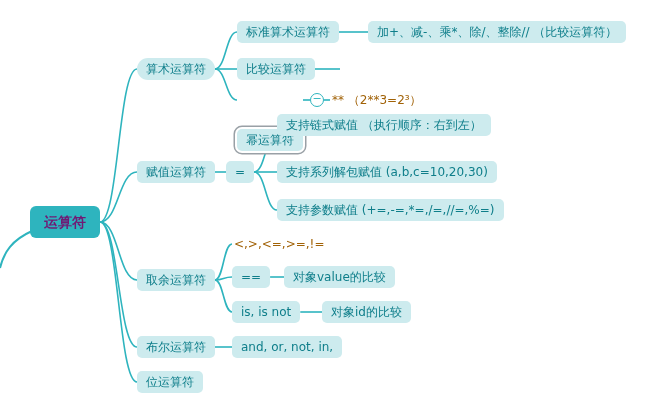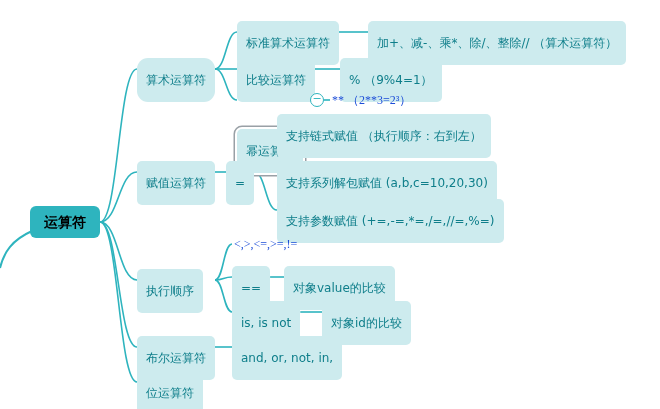--- a/index.html
+++ b/index.html
@@ -19,41 +19,40 @@
     position: absolute;
     left: 0; top: 0;
     width: 100%; height: 100%;
     pointer-events: none;
   }
   .node {
     position: absolute;
     background: #cdebee;
     color: #0e7e8a;
     border-radius: 5px;
-    padding: 15px 9px;
+    padding: 4px 9px;
     font-size: 12px;
     line-height: 14px;
     white-space: nowrap;
     cursor: default;
   }
   .root {
     background: #2eb4be;
-    color: #000000;
+    color: #701a75;
     font-weight: bold;
     font-size: 14px;
     line-height: 18px;
     padding: 7px 14px;
     border-radius: 6px;
   }
   .plain {
     background: transparent;
-    color: #1d4ed8;
+    color: #a16207;
     padding: 3px 2px;
     border-radius: 0;
-    font-family: Liberation Serif, serif;
   }
   .selected {
     box-shadow: 0 0 0 2px #ffffff, 0 0 0 3.5px #99a0a6;
   }
   .toggle {
     position: absolute;
     width: 14px;
     height: 14px;
     border: 1.5px solid #2eb4be;
     border-radius: 50%;
@@ -93,29 +92,28 @@
       <path d="M215,280 C223.5,280 223.5,312 232,312" fill="none" stroke="#2eb4be" stroke-width="1.6"></path>
       <path d="M270.109375,277 C277.0546875,277 277.0546875,277 284,277" fill="none" stroke="#2eb4be" stroke-width="1.6"></path>
       <path d="M300.28125,312 C311.140625,312 311.140625,312 322,312" fill="none" stroke="#2eb4be" stroke-width="1.6"></path>
       <path d="M215,347 C223.5,347 223.5,347 232,347" fill="none" stroke="#2eb4be" stroke-width="1.6"></path>
     </svg>
 
   <div class="node root" style="left:30px; top:206px;">运算符</div>
 
   <div class="node" style="left:137px; top:58px;border-radius:11px;">算术运算符</div>
   <div class="node" style="left:137px; top:161px;">赋值运算符</div>
-  <div class="node" style="left:137px; top:269px;">执行顺序</div>
+  <div class="node" style="left:137px; top:269px;">取余运算符</div>
   <div class="node" style="left:137px; top:336px;">布尔运算符</div>
   <div class="node" style="left:137px; top:371px;">位运算符</div>
 
   <div class="node" style="left:237px; top:21px;">标准算术运算符</div>
-  <div class="node" style="left:368px; top:21px;">加+、减-、乘*、除/、整除// （算术运算符）</div>
+  <div class="node" style="left:368px; top:21px;">加+、减-、乘*、除/、整除// （比较运算符）</div>
 
   <div class="node" style="left:237px; top:58px;">比较运算符</div>
-  <div class="node" style="left:340px; top:58px;">% （9%4=1）</div>
 
   <div class="node selected" style="left:237px; top:89px;margin-top:40px;">幂运算符</div>
   <div class="toggle" style="left:310px; top:93px;">−</div>
   <div class="node plain" style="left:330px; top:90px;">** （2**3=2³）</div>
 
   <div class="node" style="left:226px; top:161px;">=</div>
   <div class="node" style="left:277px; top:114px;">支持链式赋值 （执行顺序：右到左）</div>
   <div class="node" style="left:277px; top:161px;">支持系列解包赋值 (a,b,c=10,20,30)</div>
   <div class="node" style="left:277px; top:199px;">支持参数赋值 (+=,-=,*=,/=,//=,%=)</div>
 

